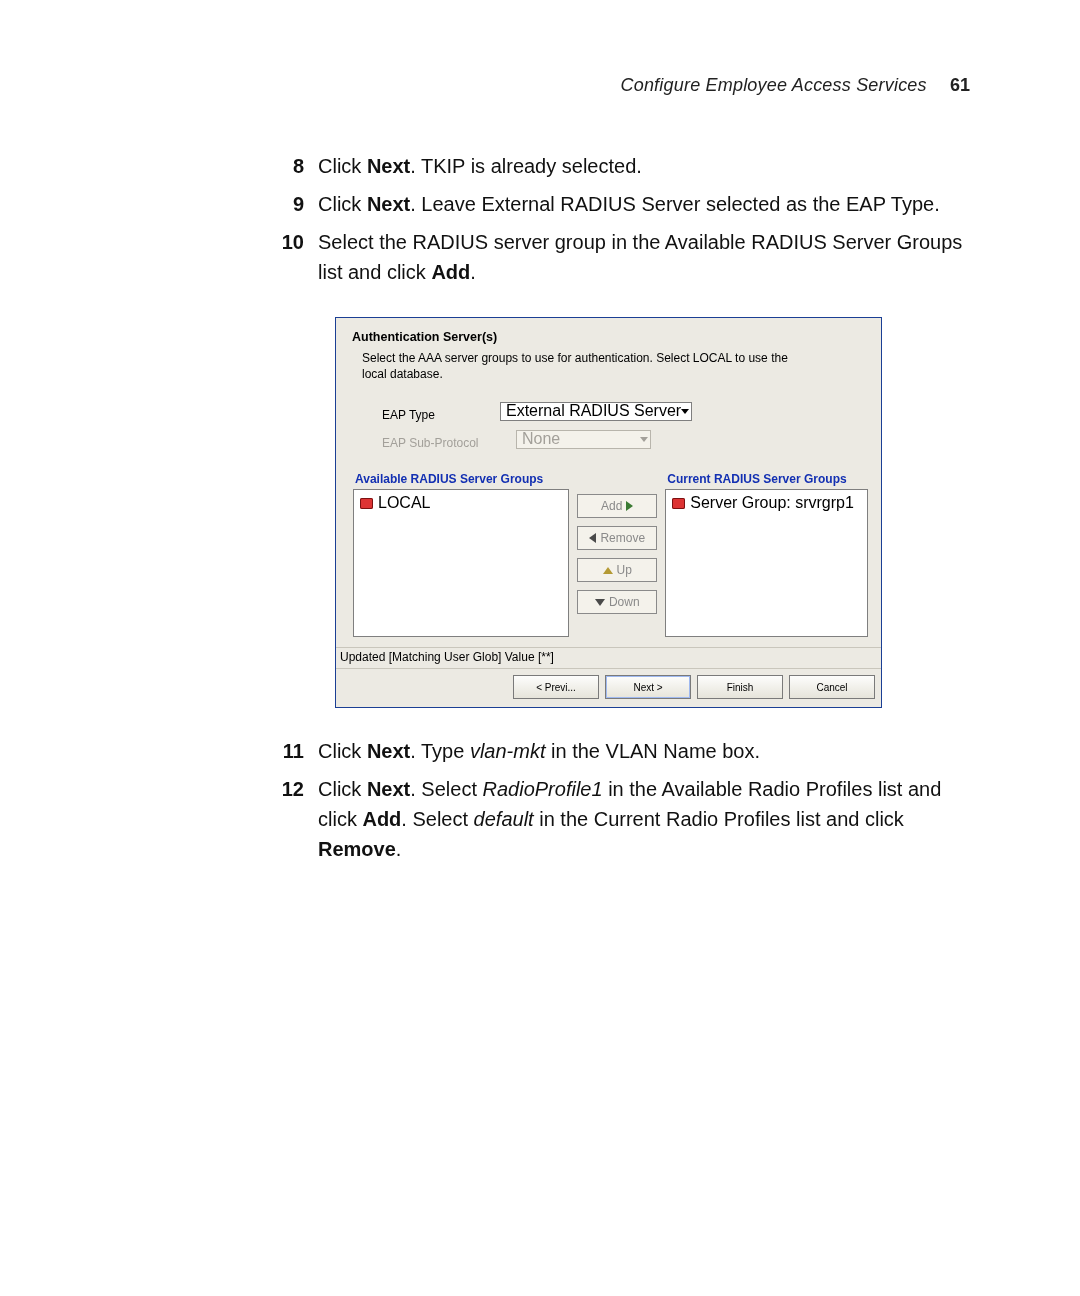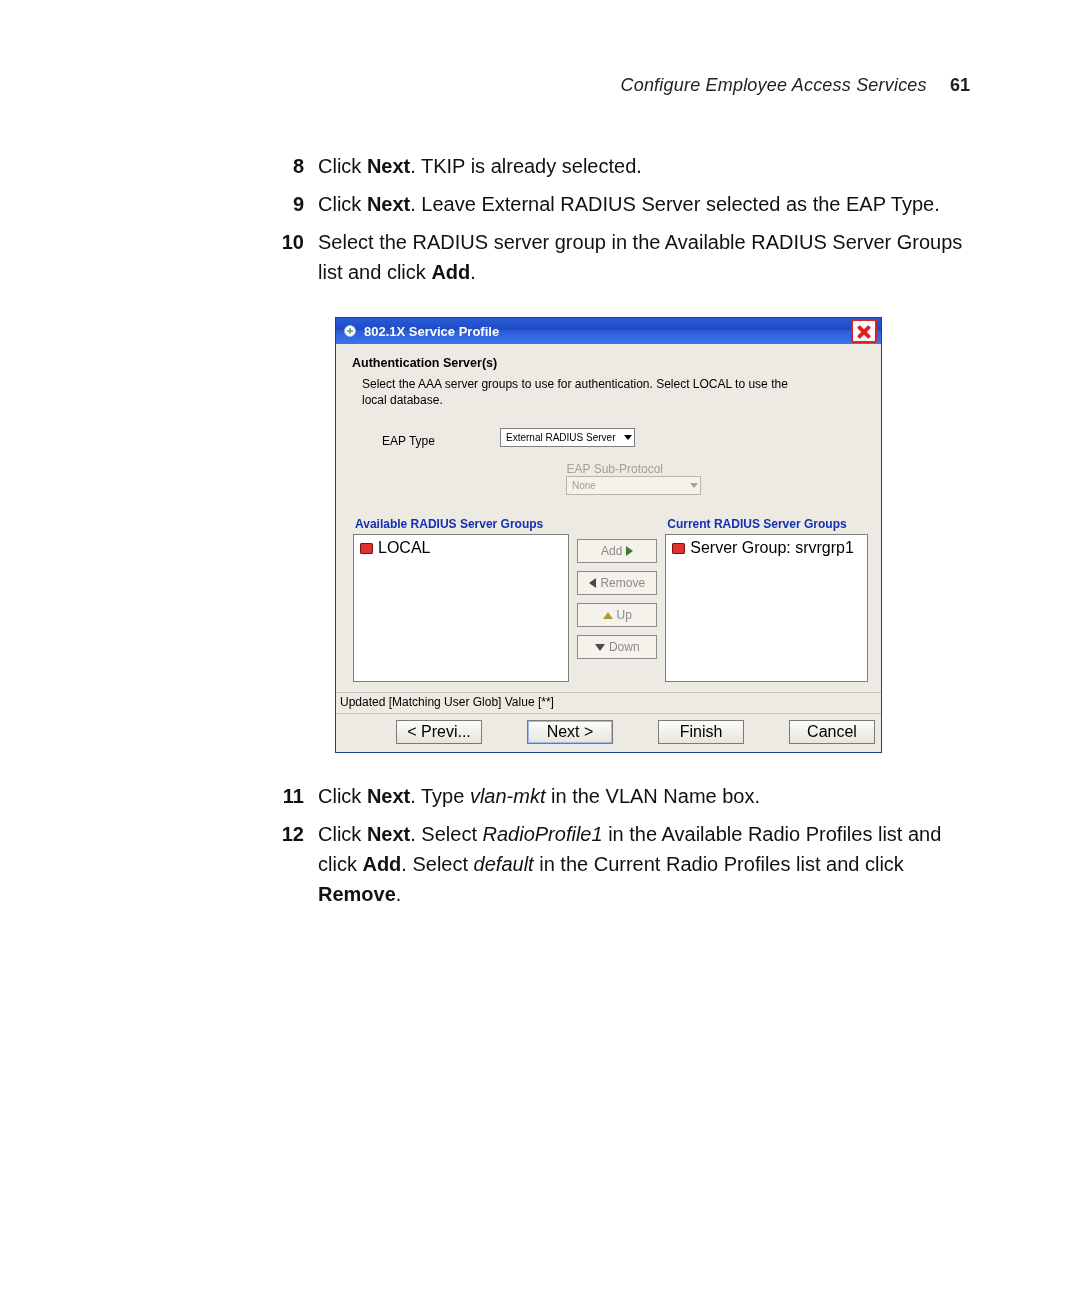--- a/index.html
+++ b/index.html
@@ -109,26 +109,26 @@
   .closebox::after  { transform: rotate(-45deg); }
 
   .dlg-body {
     padding: 10px 12px 0 16px;
   }
   .dlg-h1 { font-weight: 700; font-size: 12.5px; margin: 2px 0 6px 0; }
   .dlg-desc { margin: 0 0 18px 10px; max-width: 430px; line-height: 1.35; }
 
   .formrow { display: flex; align-items: center; margin: 6px 0 6px 30px; }
   .formrow .lbl { width: 110px; text-align: left; margin-right: 8px; margin-top: 8px; }
-  .formrow.disabled { color: #a3a09a; flex-direction: column; }
+  .formrow.disabled { color: #a3a09a; }
 
   .select {
     display: inline-flex; align-items: center;
     border: 1px solid #7f7f7f; background: #fff; height: 19px;
-    padding: 0 2px 0 5px; font-size: 10px; min-width: 135px;
+    padding: 0 2px 0 5px; font-size: 16px; min-width: 135px;
     box-sizing: border-box;
   }
   .select.disabled { border-color: #b8b5ac; color: #a3a09a; background: #f4f2eb; margin-left: 16px; }
   .select .caret {
     margin-left: auto;
     width: 0; height: 0; border-left: 4px solid transparent;
     border-right: 4px solid transparent; border-top: 5px solid #000;
   }
   .select.disabled .caret { border-top-color: #a3a09a; }
 
@@ -181,21 +181,21 @@
   }
 
   .wizardbtns {
     display: flex; justify-content: flex-end; gap: 6px;
     padding: 6px 6px 8px 6px; border-top: 1px solid #c9c6bc;
   }
   .wbtn {
     min-width: 68px; height: 22px; border: 1px solid #7a7a7a;
     background: linear-gradient(#fdfdfc, #e6e4da);
     display: inline-flex; align-items: center; justify-content: center;
-    font-size: 16px; padding: 0 8px; color: #000; margin-left: 39px;
+    font-size: 10px; padding: 0 8px; color: #000;
   }
   .wbtn.primary { box-shadow: inset 0 0 0 1px #9fb9f0; }
 </style>
 </head>
 <body>
 
 <div class="page">
 
   <div class="runhead">
     <span>Configure Employee Access Services</span>
@@ -213,30 +213,20 @@
     </div>
     <div class="step">
       <div class="num">10</div>
       <div class="body">Select the RADIUS server group in the Available RADIUS Server Groups list and click <b>Add</b>.</div>
     </div>
   </div>
 
   <div class="figwrap">
     <div class="dlg">
 
-      <div class="titlebar">
-        <span class="tb-icon">
-          <svg width="14" height="14" viewBox="0 0 14 14">
-              <circle cx="7" cy="7" r="5.5" fill="#fff" stroke="#8fb6ff"></circle>
-              <path d="M4 7h6M7 4v6" stroke="#5a9a5a" stroke-width="1.5"></path>
-            </svg>
-        </span>
-        <span class="title">802.1X Service Profile</span>
-        <span class="closebox"></span>
-      </div>
 
       <div class="dlg-body">
         <div class="dlg-h1">Authentication Server(s)</div>
         <div class="dlg-desc">Select the AAA server groups to use for authentication. Select LOCAL to use the local database.</div>
 
         <div class="formrow">
           <span class="lbl">EAP Type</span>
           <span class="select">
             <span>External RADIUS Server</span>
             <span class="caret"></span>

